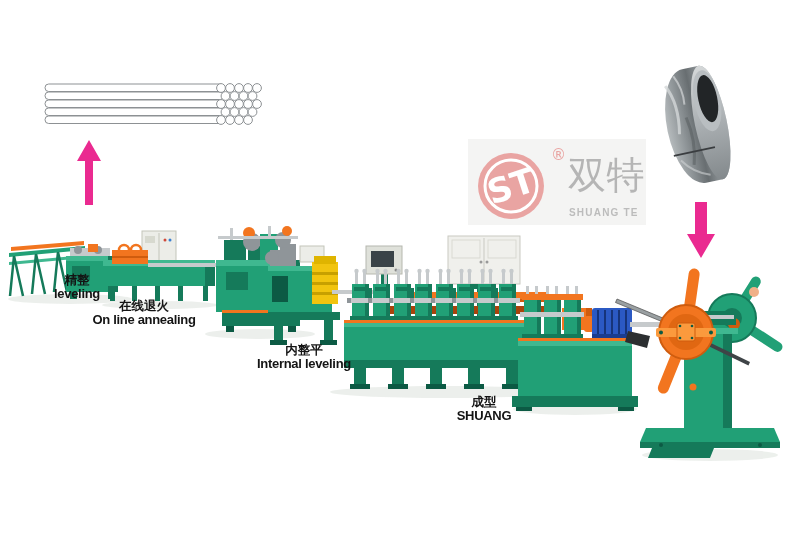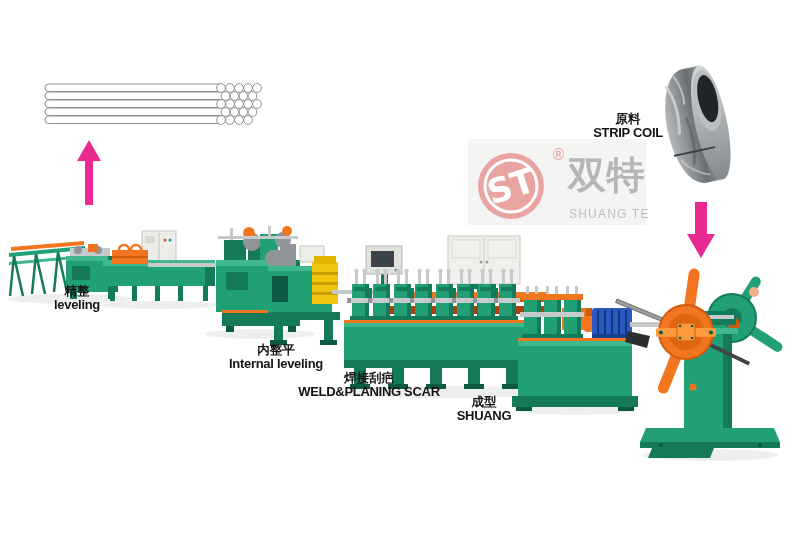--- a/index.html
+++ b/index.html
@@ -10,22 +10,22 @@
 }
 html,body{margin:0;padding:0;background:#fff}
 .page{position:relative;width:800px;height:533px;overflow:hidden;font-family:"Liberation Sans",sans-serif;background:#fff}
 svg.scene{position:absolute;left:0;top:0}
 .gl{fill:var(--green-light)}.gm{fill:var(--green-mid)}.gd{fill:var(--green-dark)}.gx{fill:var(--green-deep)}
 .or{fill:var(--orange)}.od{fill:var(--orange-dark)}.ob{fill:var(--orange-bright)}
 .ye{fill:var(--yellow)}.bl{fill:var(--blue)}.sv{fill:var(--silver)}.sd{fill:var(--silver-dark)}.pk{fill:var(--pink)}.dk{fill:#3c4145}
 .label{position:absolute;transform:translateX(-50%);text-align:center;font-weight:700;color:var(--text);line-height:1.12;white-space:nowrap}
 .label .cn{display:block;font-size:12.5px}
 .label .en{display:block;font-size:13px;letter-spacing:-0.3px}
-.logo-cn{position:absolute;color:var(--logo-gray);font-size:38px;letter-spacing:0.5px;font-weight:700}
-.logo-en{position:absolute;color:#bcbcbc;font-size:12px;font-weight:400;letter-spacing:1.2px}
+.logo-cn{position:absolute;color:var(--logo-gray);font-size:38px;letter-spacing:0.5px;font-weight:400}
+.logo-en{position:absolute;color:#bcbcbc;font-size:10px;font-weight:700;letter-spacing:1.2px}
 </style>
 </head>
 <body>
 
 <div class="page">
 <svg class="scene" width="800" height="533" viewBox="0 0 800 533">
 <defs>
   <linearGradient id="coilG" x1="0" y1="0" x2="1" y2="0">
     <stop offset="0" stop-color="#b6bbbd"></stop>
           <stop offset="0.25" stop-color="#8f9598"></stop>
@@ -337,35 +337,31 @@
   <rect x="677" y="323" width="18" height="18" rx="2" class="ob" stroke="var(--orange-dark)"></rect>
   <circle cx="661" cy="332.5" r="2" class="gx"></circle>
   <circle cx="711" cy="332.5" r="2" class="gx"></circle>
   <circle cx="680" cy="326" r="1.3" class="gx"></circle>
   <circle cx="692" cy="326" r="1.3" class="gx"></circle>
   <circle cx="680" cy="338" r="1.3" class="gx"></circle>
   <circle cx="692" cy="338" r="1.3" class="gx"></circle>
 </g>
 </svg>
 
-<div class="label" style="left:628px;top:112px">
-  <span class="cn">原料</span>
-  <span class="en">STRIP COIL</span>
-</div>
-<div class="label" style="left:77px;top:284px">
+<div class="label" style="left:77px;top:273px">
   <span class="cn">精整</span>
   <span class="en">leveling</span>
 </div>
-<div class="label" style="left:276px;top:343px">
+<div class="label" style="left:144px;top:299px">
+  <span class="cn">在线退火</span>
+  <span class="en">On line annealing</span>
+</div>
+<div class="label" style="left:304px;top:343px">
   <span class="cn">内整平</span>
   <span class="en">Internal leveling</span>
-</div>
-<div class="label" style="left:369px;top:371px">
-  <span class="cn">焊接刮疤</span>
-  <span class="en">WELD&amp;PLANING SCAR</span>
 </div>
 <div class="label" style="left:484px;top:395px">
   <span class="cn">成型</span>
   <span class="en">SHUANG</span>
 </div>
 
 <div class="logo-cn" style="left:568px;top:150px">双特</div>
 <div class="logo-en" style="left:569px;top:207px">SHUANG TE</div>
 </div>
 

